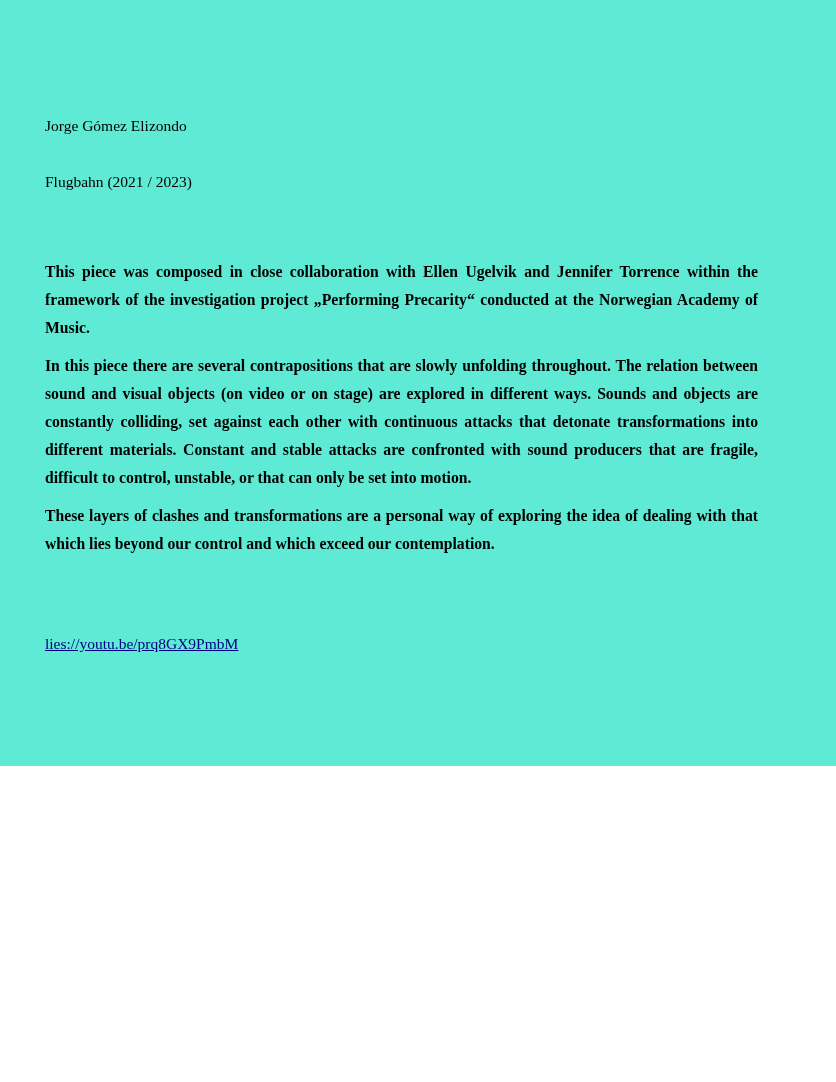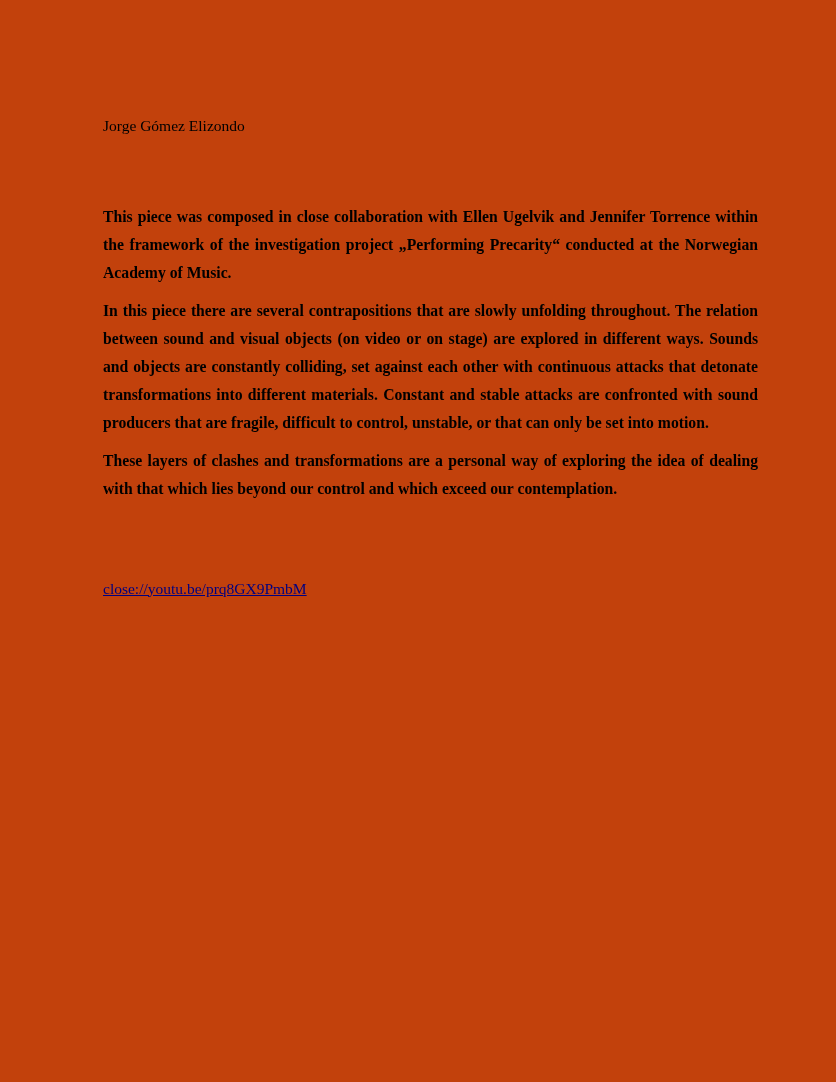--- a/index.html
+++ b/index.html
@@ -3,24 +3,24 @@
 <meta charset="utf-8">
 <style>
   html, body {
     margin: 0;
     padding: 0;
     background: #ffffff;
   }
   .page {
     position: relative;
     width: 836px;
-    height: 1082px;
-    background: #c2410c;
+    height: 766px;
+    background: #5eead4;
     box-sizing: border-box;
-    padding: 80px 78px 0 103px;
+    padding: 80px 78px 0 45px;
     font-family: "Liberation Serif", "DejaVu Serif", serif;
     color: #000000;
     overflow: hidden;
   }
   .doc-header {
     font-size: 15.5px;
     line-height: 18.5px;
     white-space: pre;
   }
   .doc-header .line {
@@ -48,25 +48,26 @@
     cursor: pointer;
   }
 </style>
 </head>
 <body>
 
 <div class="page">
 
   <div class="doc-header">
     <span class="line">Jorge Gómez Elizondo</span>
+    <span class="line">Flugbahn (2021 / 2023)</span>
   </div>
 
   <div class="body-text">
     <p>This piece was composed in close collaboration with Ellen Ugelvik and Jennifer Torrence within the framework of the investigation project „Performing Precarity“ conducted at the Norwegian Academy of Music.</p>
     <p>In this piece there are several contrapositions that are slowly unfolding throughout. The relation between sound and visual objects (on video or on stage) are explored in different ways. Sounds and objects are constantly colliding, set against each other with continuous attacks that detonate transformations into different materials. Constant and stable attacks are confronted with sound producers that are fragile, difficult to control, unstable, or that can only be set into motion.</p>
     <p>These layers of clashes and transformations are a personal way of exploring the idea of dealing with that which lies beyond our control and which exceed our contemplation.</p>
   </div>
 
   <div class="link-block">
-    <a href="#">close://youtu.be/prq8GX9PmbM</a>
+    <a href="#">lies://youtu.be/prq8GX9PmbM</a>
   </div>
 
 </div>
 
 </body></html>

